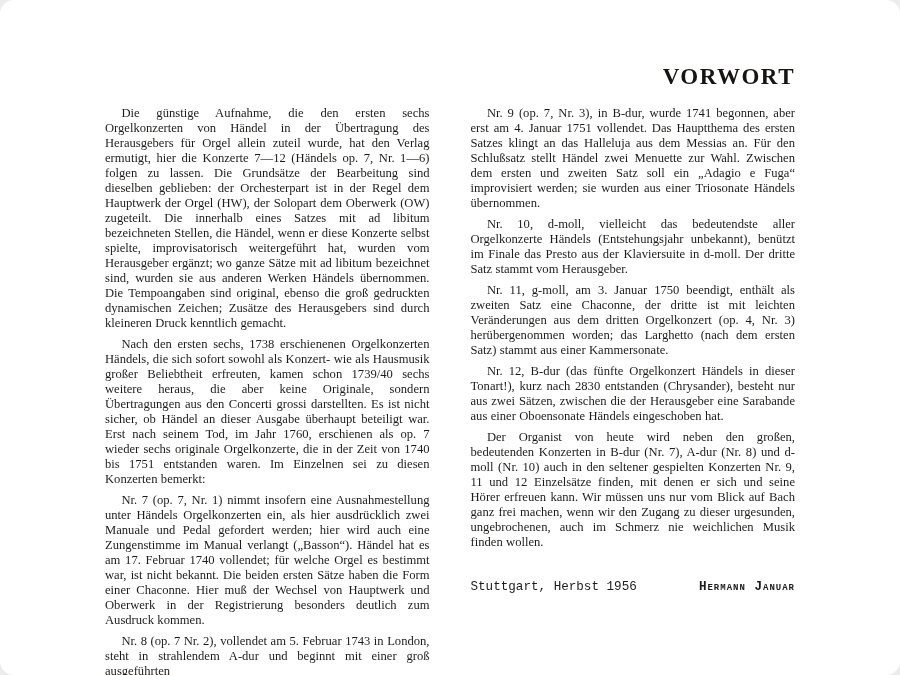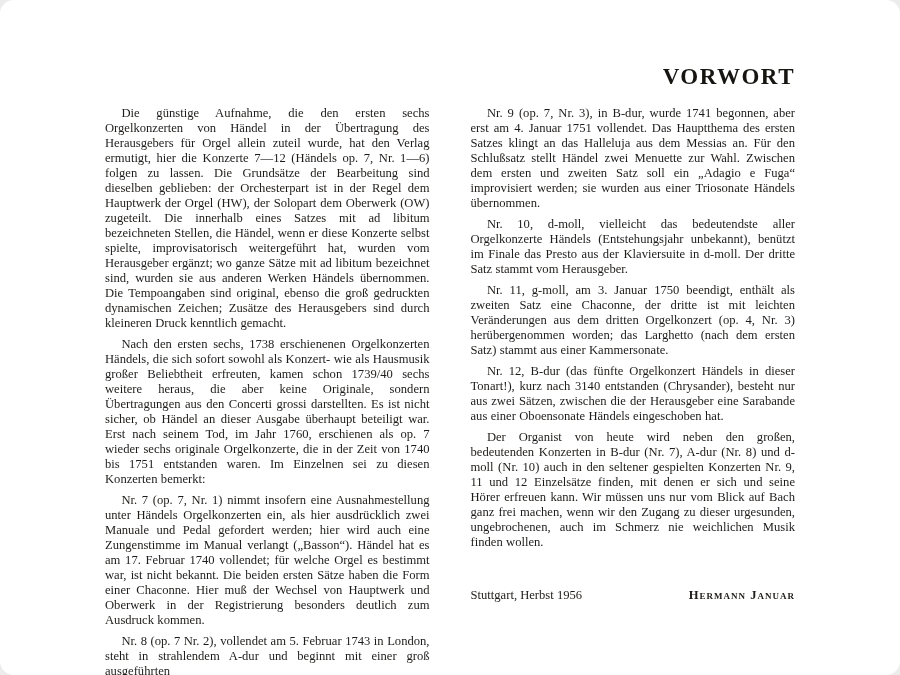--- a/index.html
+++ b/index.html
@@ -44,22 +44,23 @@
     hyphens: auto;
     -webkit-hyphens: auto;
     word-spacing: 0.02em;
   }
   .para.indent { text-indent: 1.3em; }
   .para.no-indent { text-indent: 0; }
   .footer-row {
     display: flex;
     justify-content: space-between;
     align-items: baseline;
-    margin-top: 38px;
+    margin-top: 30px;
     font-size: 12.6px;
+    font-family: Liberation Mono, monospace;
   }
   .footer-author {
     font-variant: small-caps;
     letter-spacing: 1px;
     font-weight: 600;
   }
 </style>
 </head>
 <body>
 
@@ -73,21 +74,21 @@
       <p class="para indent">Die günstige Aufnahme, die den ersten sechs Orgelkonzerten von Händel in der Übertragung des Herausgebers für Orgel allein zuteil wurde, hat den Verlag ermutigt, hier die Konzerte 7—12 (Händels op. 7, Nr. 1—6) folgen zu lassen. Die Grundsätze der Bearbeitung sind dieselben geblieben: der Orchesterpart ist in der Regel dem Hauptwerk der Orgel (HW), der Solopart dem Oberwerk (OW) zugeteilt. Die innerhalb eines Satzes mit ad libitum bezeichneten Stellen, die Händel, wenn er diese Konzerte selbst spielte, improvisatorisch weitergeführt hat, wurden vom Herausgeber ergänzt; wo ganze Sätze mit ad libitum bezeichnet sind, wurden sie aus anderen Werken Händels übernommen. Die Tempoangaben sind original, ebenso die groß gedruckten dynamischen Zeichen; Zusätze des Herausgebers sind durch kleineren Druck kenntlich gemacht.</p>
       <p class="para indent">Nach den ersten sechs, 1738 erschienenen Orgelkonzerten Händels, die sich sofort sowohl als Konzert- wie als Hausmusik großer Beliebtheit erfreuten, kamen schon 1739/40 sechs weitere heraus, die aber keine Originale, sondern Übertragungen aus den Concerti grossi darstellten. Es ist nicht sicher, ob Händel an dieser Ausgabe überhaupt beteiligt war. Erst nach seinem Tod, im Jahr 1760, erschienen als op. 7 wieder sechs originale Orgelkonzerte, die in der Zeit von 1740 bis 1751 entstanden waren. Im Einzelnen sei zu diesen Konzerten bemerkt:</p>
       <p class="para indent">Nr. 7 (op. 7, Nr. 1) nimmt insofern eine Ausnahmestellung unter Händels Orgelkonzerten ein, als hier ausdrücklich zwei Manuale und Pedal gefordert werden; hier wird auch eine Zungenstimme im Manual verlangt („Basson“). Händel hat es am 17. Februar 1740 vollendet; für welche Orgel es bestimmt war, ist nicht bekannt. Die beiden ersten Sätze haben die Form einer Chaconne. Hier muß der Wechsel von Hauptwerk und Oberwerk in der Registrierung besonders deutlich zum Ausdruck kommen.</p>
       <p class="para indent">Nr. 8 (op. 7 Nr. 2), vollendet am 5. Februar 1743 in London, steht in strahlendem A-dur und beginnt mit einer groß ausgeführten</p>
     </div>
 
     <div class="column">
       <p class="para indent">Nr. 9 (op. 7, Nr. 3), in B-dur, wurde 1741 begonnen, aber erst am 4. Januar 1751 vollendet. Das Hauptthema des ersten Satzes klingt an das Halleluja aus dem Messias an. Für den Schlußsatz stellt Händel zwei Menuette zur Wahl. Zwischen dem ersten und zweiten Satz soll ein „Adagio e Fuga“ improvisiert werden; sie wurden aus einer Triosonate Händels übernommen.</p>
       <p class="para indent">Nr. 10, d-moll, vielleicht das bedeutendste aller Orgelkonzerte Händels (Entstehungsjahr unbekannt), benützt im Finale das Presto aus der Klaviersuite in d-moll. Der dritte Satz stammt vom Herausgeber.</p>
       <p class="para indent">Nr. 11, g-moll, am 3. Januar 1750 beendigt, enthält als zweiten Satz eine Chaconne, der dritte ist mit leichten Veränderungen aus dem dritten Orgelkonzert (op. 4, Nr. 3) herübergenommen worden; das Larghetto (nach dem ersten Satz) stammt aus einer Kammersonate.</p>
-      <p class="para indent">Nr. 12, B-dur (das fünfte Orgelkonzert Händels in dieser Tonart!), kurz nach 3140 entstanden (Chrysander), besteht nur aus zwei Sätzen, zwischen die der Herausgeber eine Sarabande aus einer Oboensonate Händels eingeschoben hat.</p>
+      <p class="para indent">Nr. 12, B-dur (das fünfte Orgelkonzert Händels in dieser Tonart!), kurz nach 2830 entstanden (Chrysander), besteht nur aus zwei Sätzen, zwischen die der Herausgeber eine Sarabande aus einer Oboensonate Händels eingeschoben hat.</p>
       <p class="para indent">Der Organist von heute wird neben den großen, bedeutenden Konzerten in B-dur (Nr. 7), A-dur (Nr. 8) und d-moll (Nr. 10) auch in den seltener gespielten Konzerten Nr. 9, 11 und 12 Einzelsätze finden, mit denen er sich und seine Hörer erfreuen kann. Wir müssen uns nur vom Blick auf Bach ganz frei machen, wenn wir den Zugang zu dieser urgesunden, ungebrochenen, auch im Schmerz nie weichlichen Musik finden wollen.</p>
 
       <div class="footer-row">
         <span class="footer-place">Stuttgart, Herbst 1956</span>
         <span class="footer-author">Hermann Januar</span>
       </div>
     </div>
 
   </div>
 </div>

